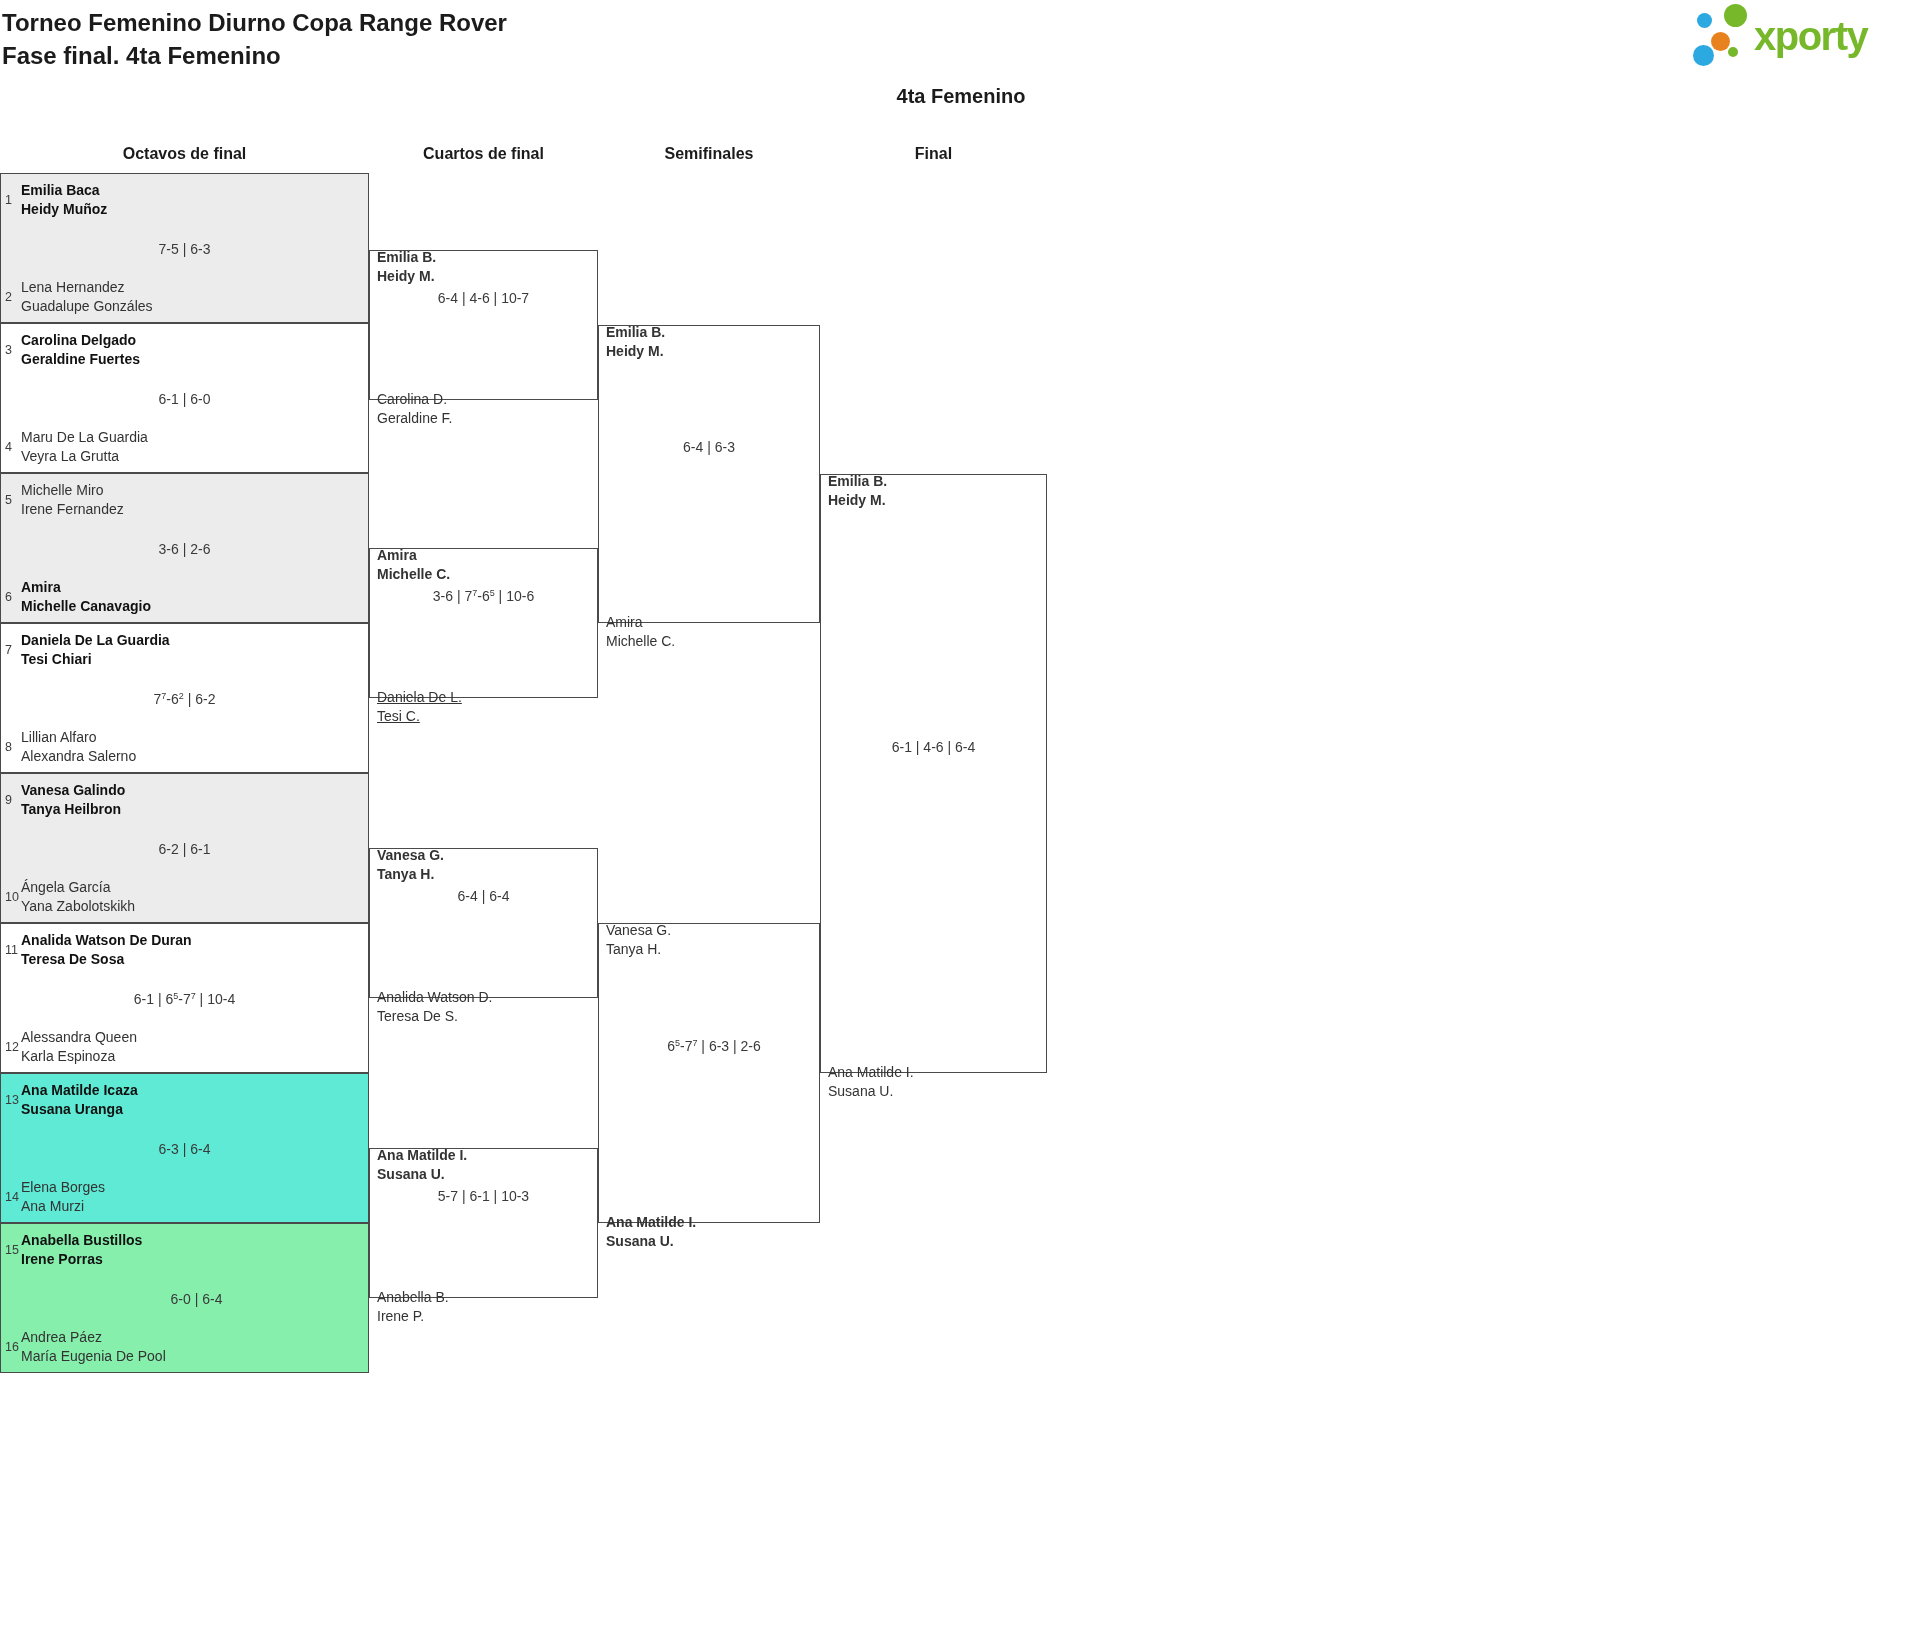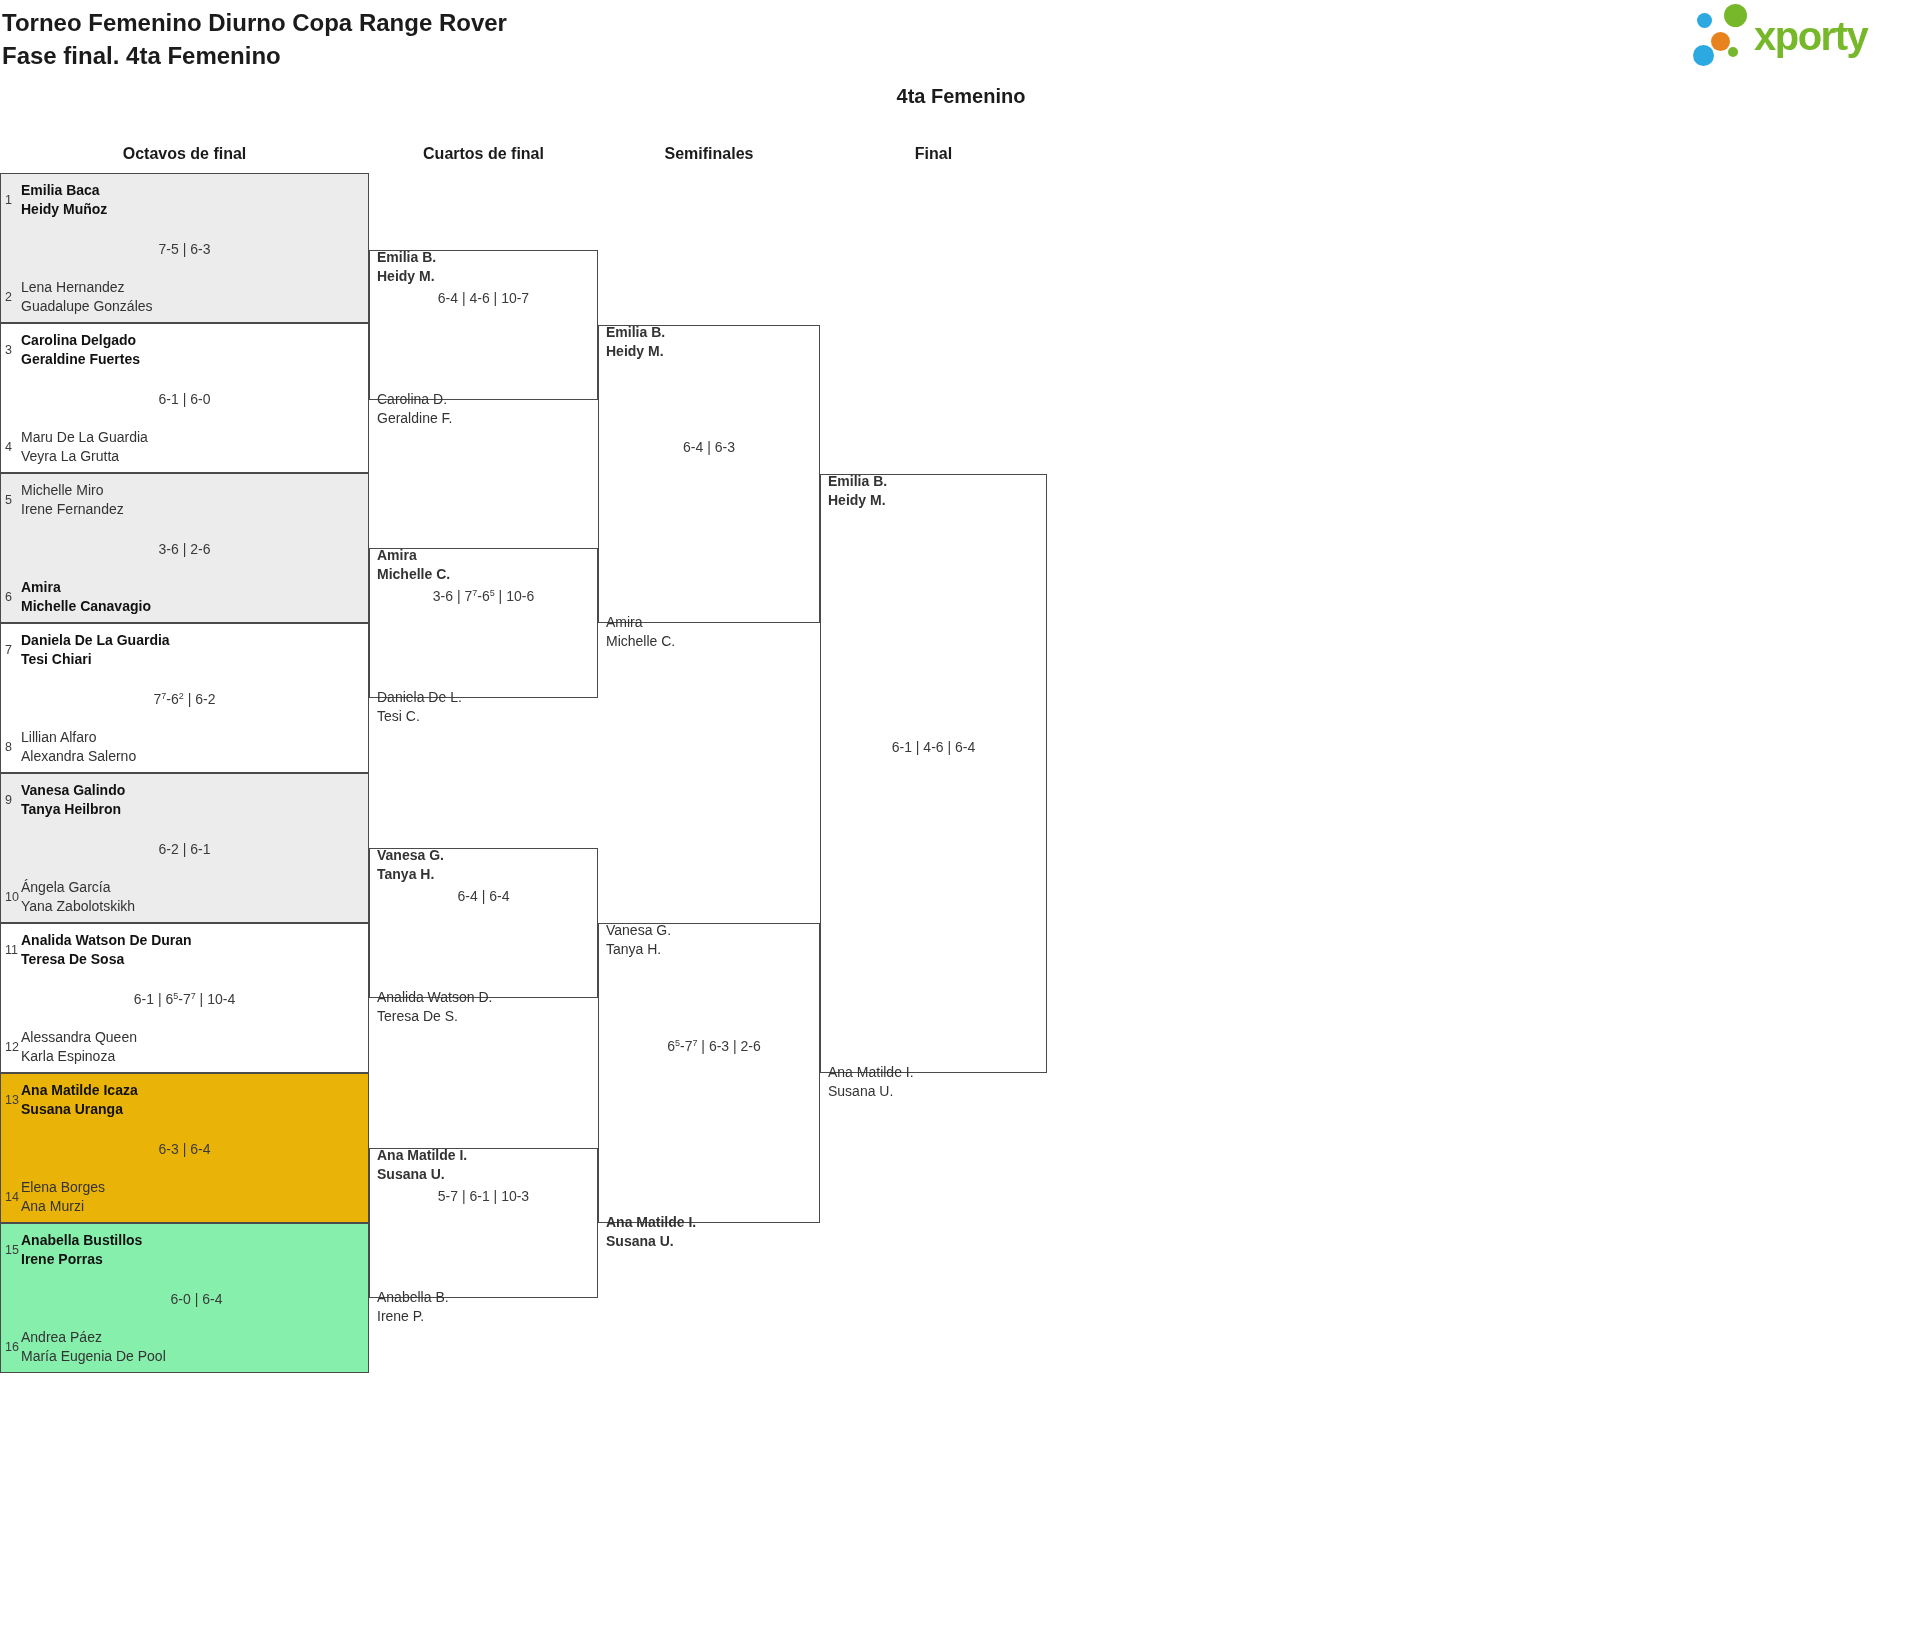--- a/index.html
+++ b/index.html
@@ -147,21 +147,21 @@
       </div>
       <div class="team-row" style="top: 101px;">
         <span class="seed">12</span>
         <div class="names">
           <div>Alessandra Queen</div>
           <div>Karla Espinoza</div>
         </div>
       </div>
       <div class="score" style="top: 66px;">6-1 | 6<sup>5</sup>-7<sup>7</sup> | 10-4</div>
     </div>
-    <div class="mbox" style="left: 0px; top: 1073px; width: 369px; height: 150px; background: #eab308; border-color: rgb(74, 74, 74);">
+    <div class="mbox" style="left: 0px; top: 1073px; width: 369px; height: 150px; background: #5eead4; border-color: rgb(74, 74, 74);">
       <div class="team-row" style="top: 4px;">
         <span class="seed">13</span>
         <div class="names winner">
           <div>Ana Matilde Icaza</div>
           <div>Susana Uranga</div>
         </div>
       </div>
       <div class="team-row" style="top: 101px;">
         <span class="seed">14</span>
         <div class="names">
@@ -202,21 +202,21 @@
       </div>
     </div>
     <div class="score" style="left: 369px; top: 289px; width: 229px;">6-4 | 4-6 | 10-7</div>
     <div class="mbox" style="left: 369px; top: 548px; width: 229px; height: 150px; border-color: rgb(74, 74, 74);"></div>
     <div class="slot-label winner" style="left: 377px; top: 502px; width: 217px;">
       <div class="names">
         <div>Amira</div>
         <div>Michelle C.</div>
       </div>
     </div>
-    <div class="slot-label" style="left: 377px; top: 644px; width: 217px;">
+    <div class="slot-label" style="left: 377px; top: 644px; width: 217px; text-decoration: underline;">
       <div class="names">
         <div>Daniela De L.</div>
         <div>Tesi C.</div>
       </div>
     </div>
     <div class="score" style="left: 369px; top: 587px; width: 229px;">3-6 | 7<sup>7</sup>-6<sup>5</sup> | 10-6</div>
     <div class="mbox" style="left: 369px; top: 848px; width: 229px; height: 150px; border-color: rgb(74, 74, 74);"></div>
     <div class="slot-label winner" style="left: 377px; top: 802px; width: 217px;">
       <div class="names">
         <div>Vanesa G.</div>

